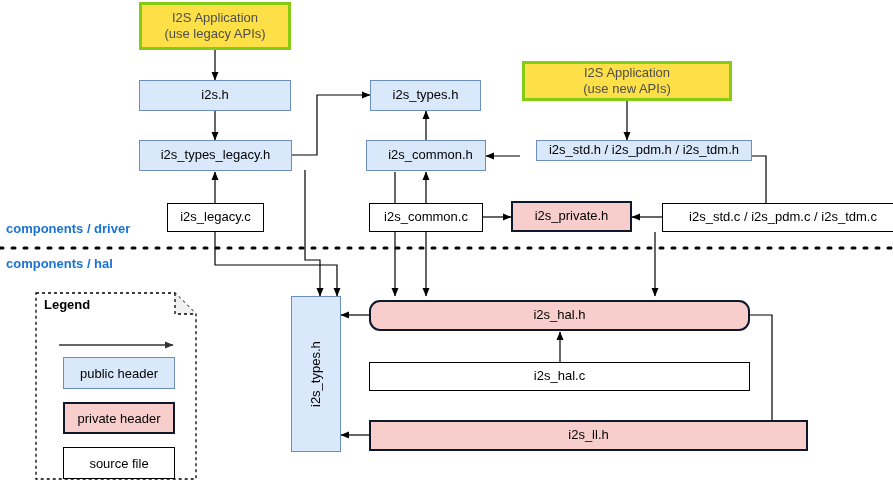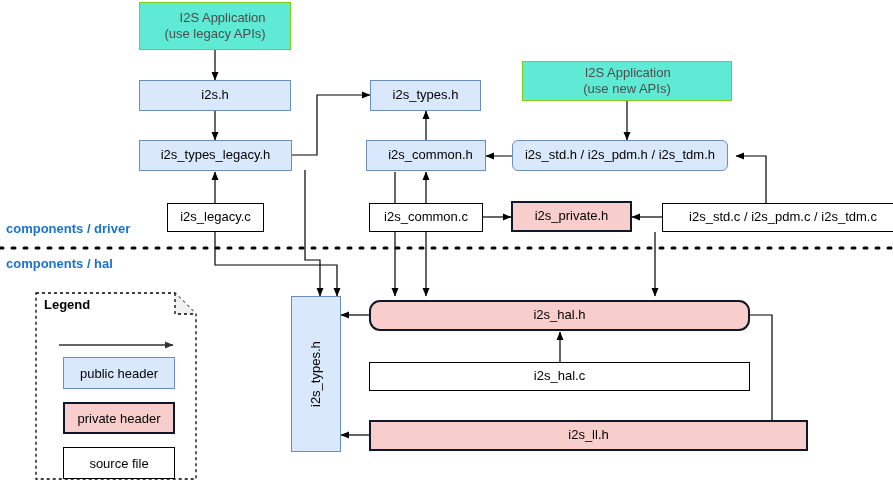--- a/index.html
+++ b/index.html
@@ -3,21 +3,21 @@
 <meta charset="utf-8">
 <style>
   html,body{margin:0;padding:0;background:#ffffff;}
   body{width:893px;height:482px;font-family:"Liberation Sans",sans-serif;}
   #stage{position:relative;width:893px;height:482px;overflow:hidden;background:#fff;}
   svg#wires{position:absolute;left:0;top:0;width:893px;height:482px;pointer-events:none;}
 
   .node{position:absolute;box-sizing:border-box;display:flex;align-items:center;
         justify-content:center;text-align:center;font-size:13px;line-height:1.25;
         color:#000;z-index:2;}
-  .app{background:#5eead4;border:1px solid #84cc16;color:#4d4d4d;text-align:right;}
+  .app{background:#fde047;border:3px solid #84cc16;color:#4d4d4d;}
   .pub{background:#dae8fc;border:1px solid #6c8ebf;}
   .priv{background:#f8cecc;border:2px solid #0f172a;}
   .src{background:#ffffff;border:1px solid #000000;}
   .vtext{writing-mode:vertical-rl;transform:rotate(180deg);}
 
   .sect{position:absolute;font-weight:bold;font-size:13px;color:#1a73d4;z-index:3;
         white-space:nowrap;}
 
   #legend{position:absolute;left:35px;top:292px;width:162px;height:188px;z-index:4;}
   #legend .paper{position:absolute;inset:0;}
@@ -119,21 +119,21 @@
     <span>i2s_private.h</span>
   </div>
 
   <div class="node app" style="left:522px;top:61px;width:210px;height:40px;">
     <span>
       <span>I2S Application</span><br>
       <span>(use new APIs)</span>
     </span>
   </div>
 
-  <div class="node pub" style="left:512px;top:140px;width:216px;height:31px;border-radius:6px;">
+  <div class="node pub" style="left:536px;top:140px;width:216px;height:21px;">
     <span>i2s_std.h / i2s_pdm.h / i2s_tdm.h</span>
   </div>
 
   <div class="node src" style="left:662px;top:203px;width:242px;height:29px;">
     <span>i2s_std.c / i2s_pdm.c / i2s_tdm.c</span>
   </div>
 
   <div class="sect" style="left:6px;top:221px;">components / driver</div>
   <div class="sect" style="left:6px;top:256px;">components / hal</div>
 

